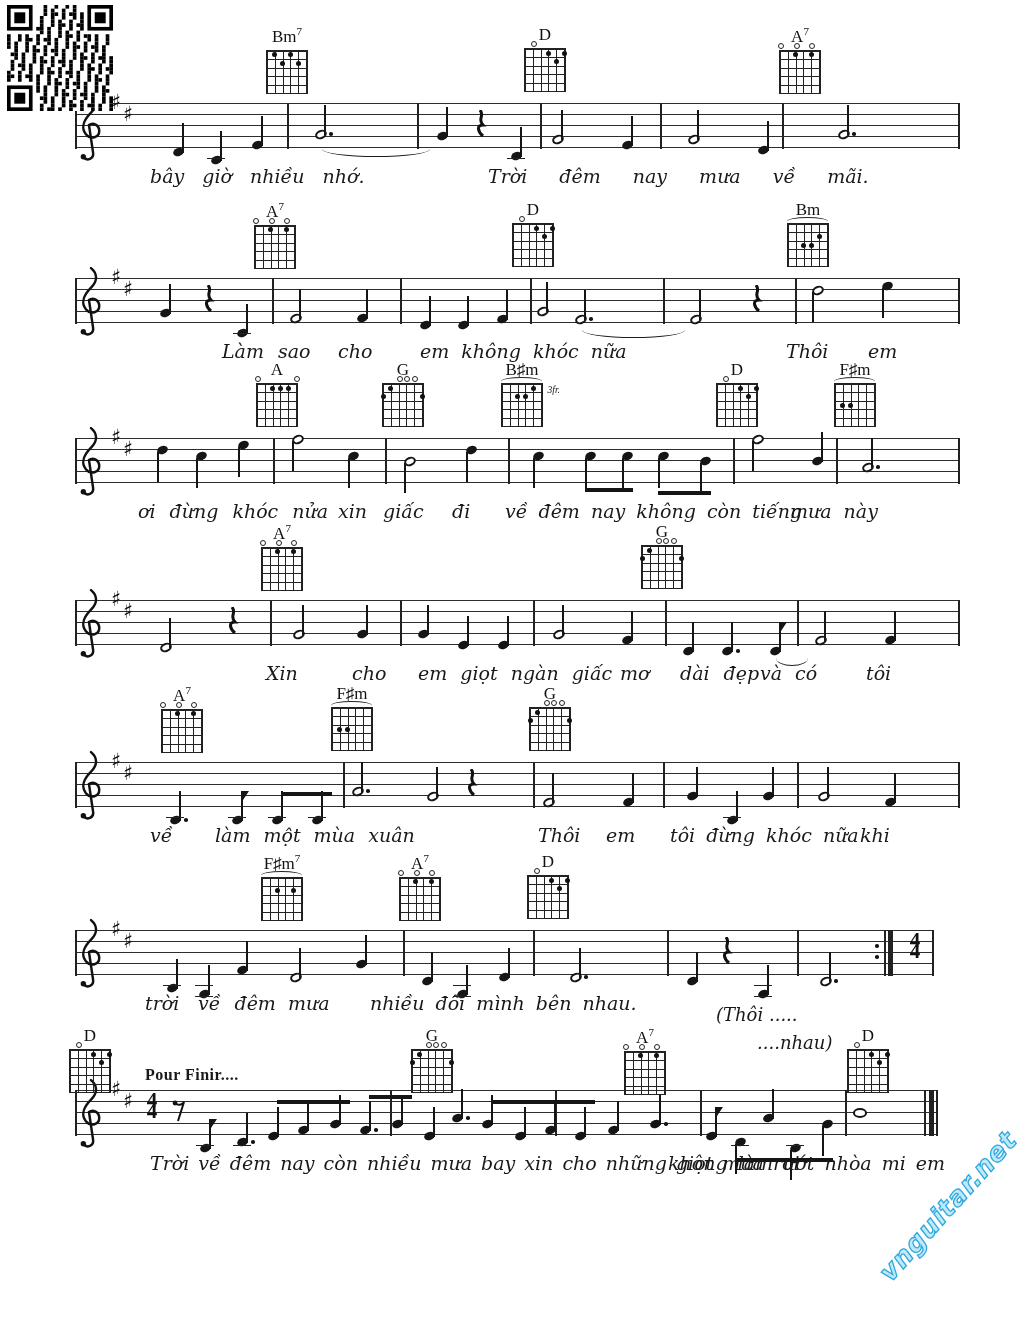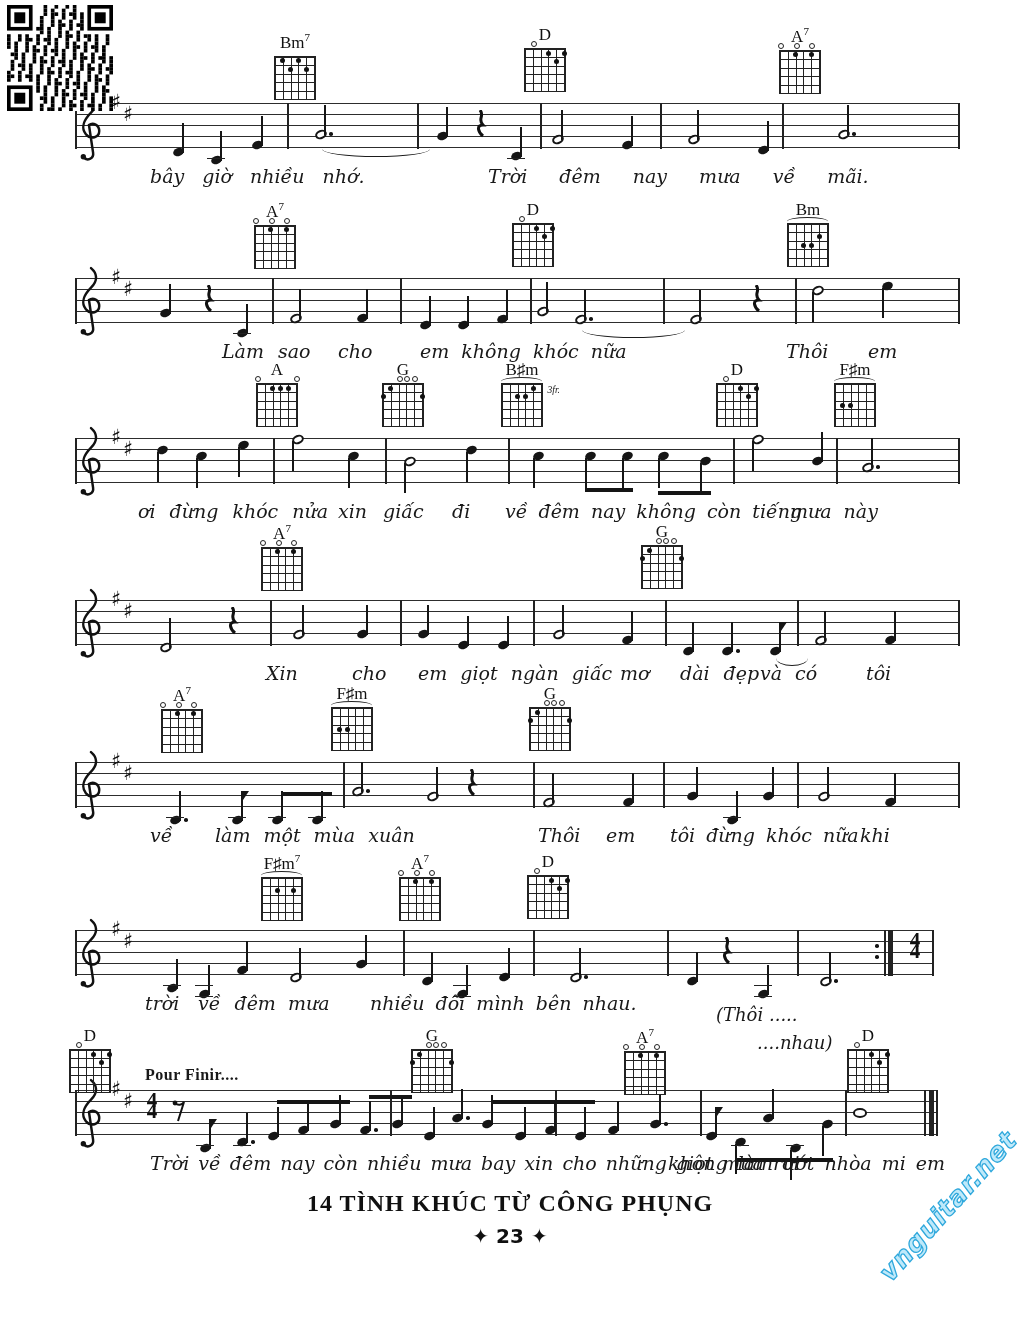--- a/index.html
+++ b/index.html
@@ -352,21 +352,21 @@
         <div class="bl" style="left: 417px;"></div>
         <div class="bl" style="left: 540px;"></div>
         <div class="bl" style="left: 660px;"></div>
         <div class="bl" style="left: 782px;"></div>
         <div class="clef" style="left: 76px;"><svg width="28" height="76" viewBox="0 0 26 74">
             <path d="M14 4 C20 9 21 16 14 23 C7 30 4 38 9 44 C14 50 22 47 22 41 C22 35 16 32 12 35 L16 62 C17 68 10 71 6.5 66" fill="none" stroke="#111" stroke-width="2.4" stroke-linecap="round"></path>
             <circle cx="6.5" cy="66" r="2.6" fill="#111"></circle>
           </svg></div>
         <div class="ks" style="left: 111px; top: -11px;">♯</div>
         <div class="ks" style="left: 123px; top: 1px;">♯</div>
-        <div class="chord" style="left: 272px; top: -78px; margin-top: 6px;">
+        <div class="chord" style="left: 264px; top: -78px;">
           <div class="lab">Bm<sup>7</sup></div>
           <div class="grid">
             <div class="gdot" style="left: 5.3px; top: 1.7px;"></div>
             <div class="gdot" style="left: 20.9px; top: 1.7px;"></div>
             <div class="gdot" style="left: 13.1px; top: 10.1px;"></div>
             <div class="gdot" style="left: 28.7px; top: 10.1px;"></div>
           </div>
         </div>
         <div class="chord" style="left: 522px; top: -78px;">
           <div class="lab">D</div>
@@ -1001,16 +1001,14 @@
         <div class="nh w" style="left: 853px; top: 18px;"></div>
         <div class="beam" style="left: 277px; top: 10px; width: 73px;"></div>
         <div class="beam" style="left: 369px; top: 5px; width: 43px;"></div>
         <div class="beam" style="left: 491px; top: 10px; width: 104px;"></div>
         <div class="beam" style="left: 735px; top: 68px; width: 98px;"></div>
         <div class="lyr" style="left: 150px; word-spacing: 3px;">Trời về đêm nay còn nhiều mưa bay xin cho những giọt mưa rơi</div>
         <div class="lyr" style="left: 668px; word-spacing: 4px;">không làm ướt nhòa mi em</div>
         <div class="ann rom" style="left: 145px; top: -24px;">Pour Finir....</div>
       </div>
     </div>
-  <div id="footer-title">14 TÌNH KHÚC TỪ CÔNG PHỤNG</div>
-  <div id="page-num">✦ 23 ✦</div>
   <div id="wm">vnguitar.net</div>
 </div>
 
 </body></html>

